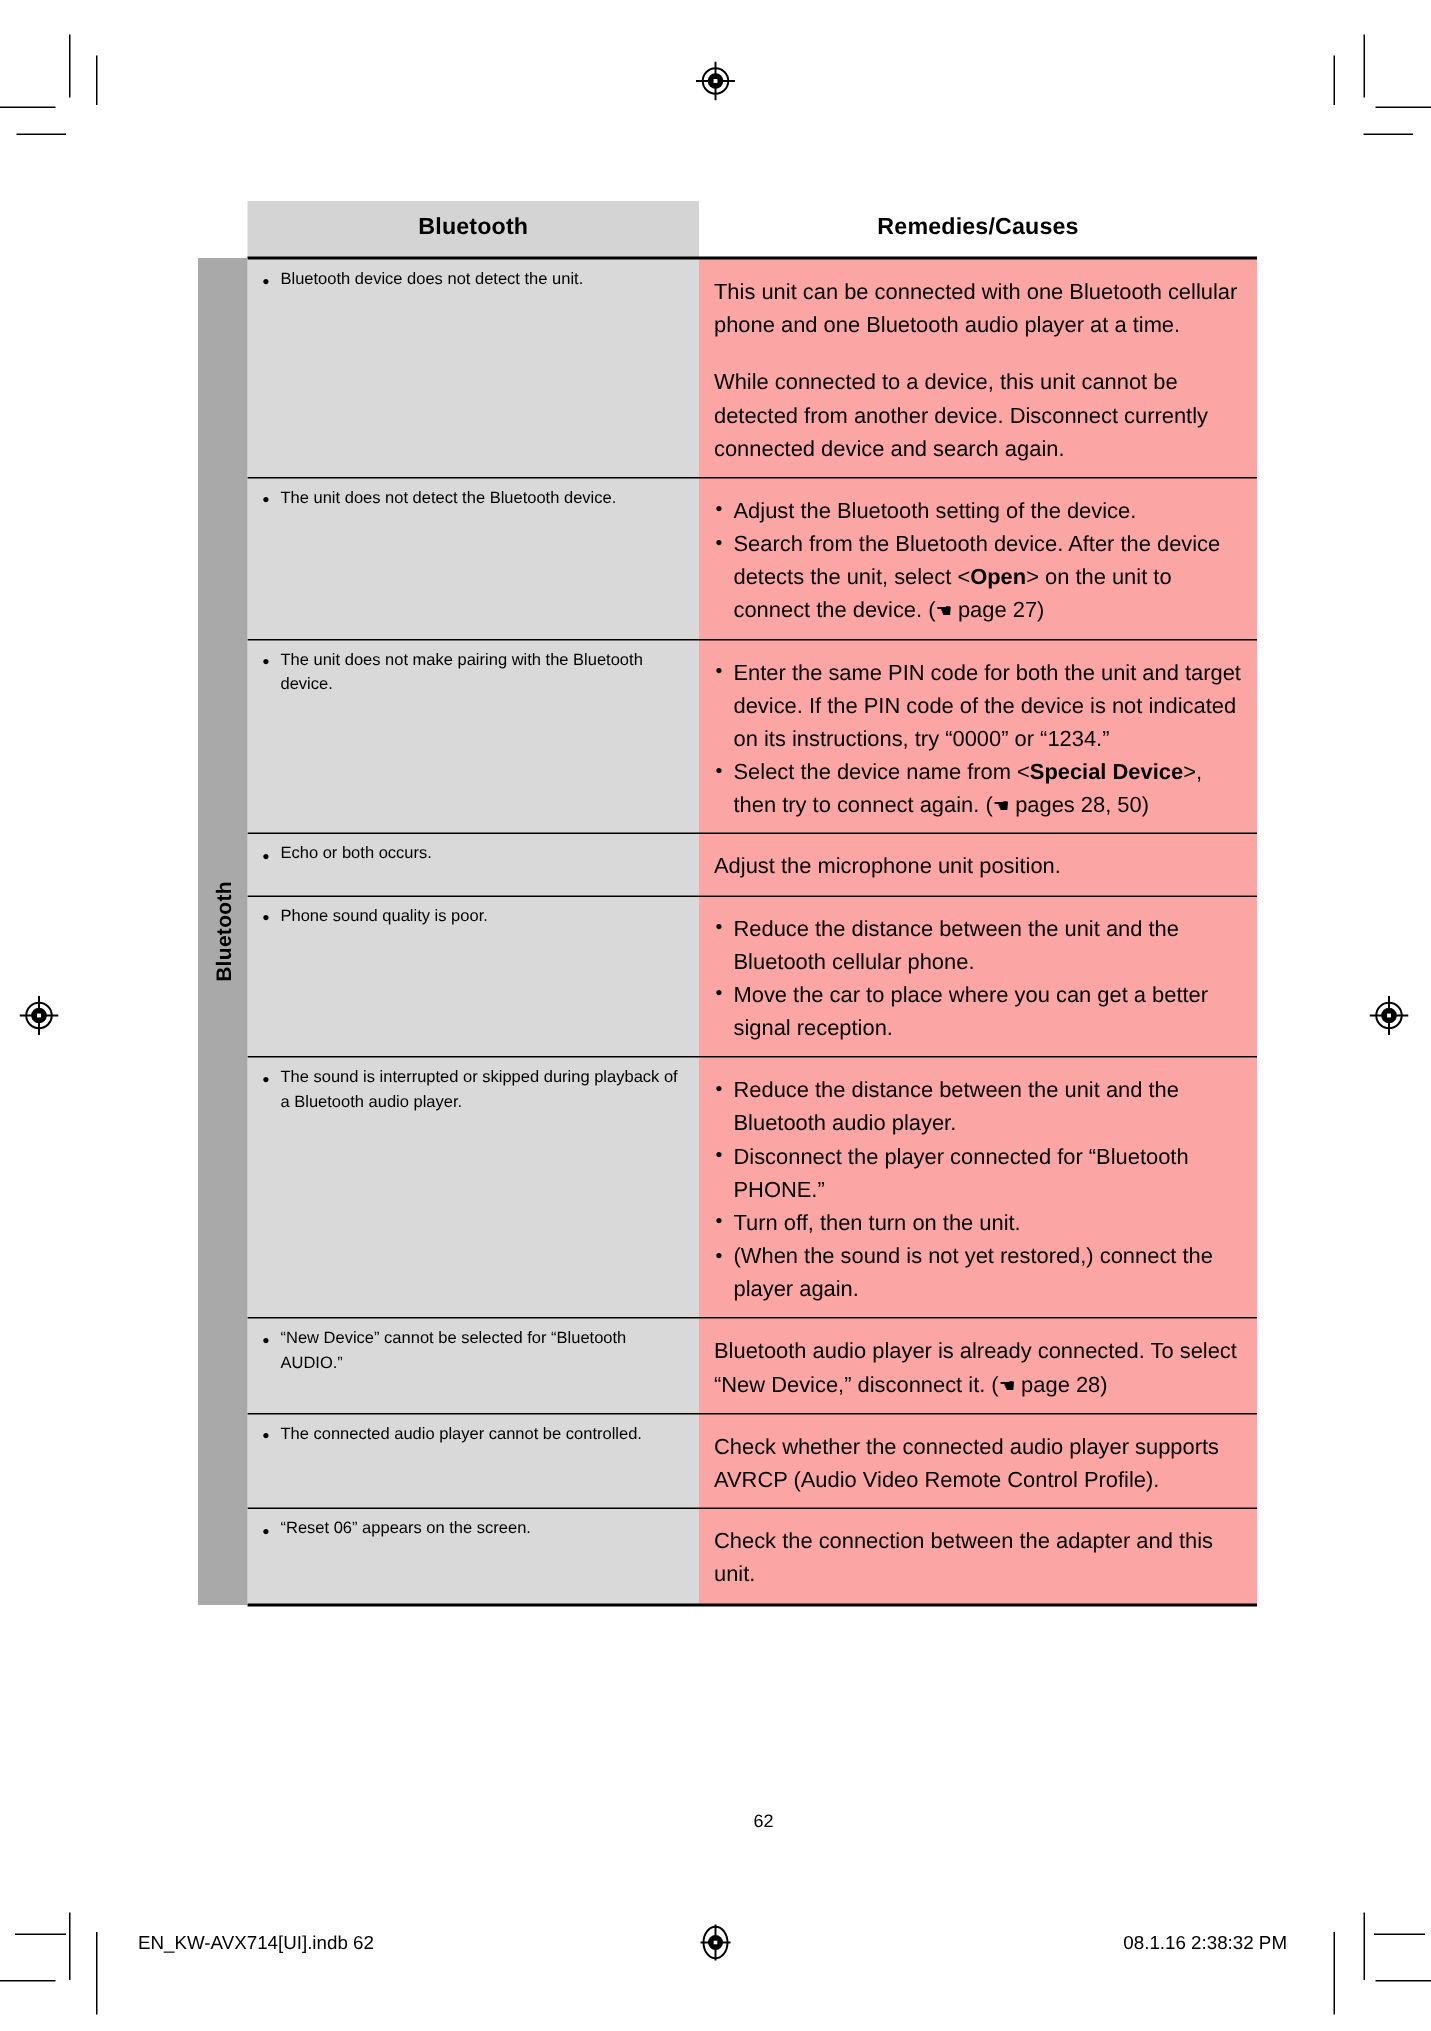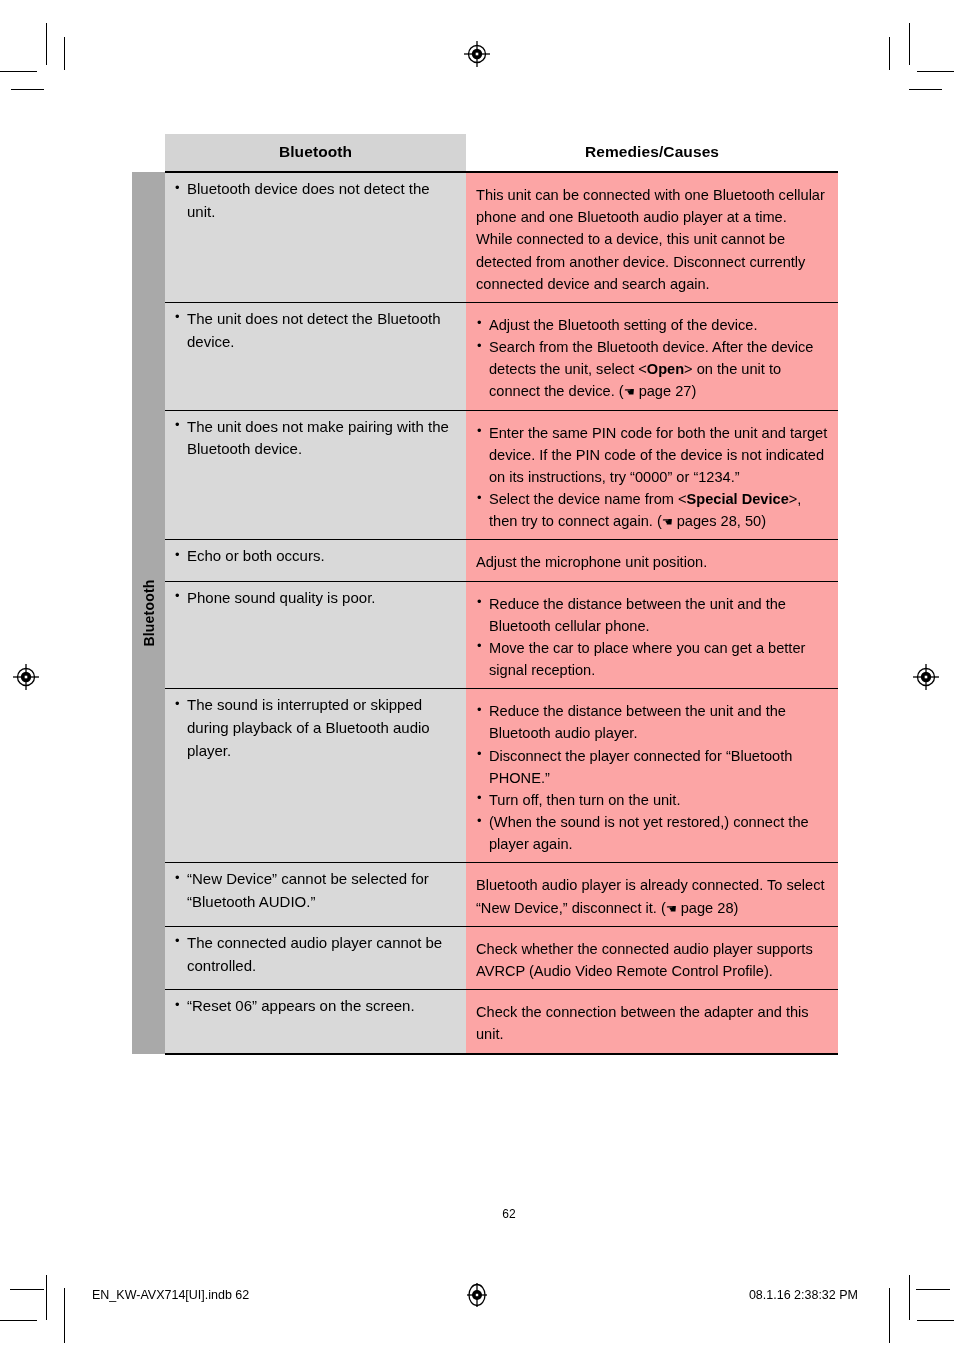--- a/index.html
+++ b/index.html
@@ -86,21 +86,21 @@
     font-size: 14px;
     letter-spacing: 0.2px;
     color: #000;
   }
 
   td.sym {
     background: #d9d9d9;
     vertical-align: top;
     padding: 5px 10px 7px 9px;
     border-top: 1.2px solid #000;
-    font-size: 15px;
+    font-size: 11px;
     line-height: 1.52;
   }
   td.rem {
     background: #fca5a5;
     vertical-align: top;
     padding: 11px 8px 7px 10px;
     border-top: 1.2px solid #000;
     font-size: 14.6px;
     line-height: 1.52;
   }
@@ -119,21 +119,21 @@
     margin: 0 0 0 0;
   }
   ul.b > li::before {
     content: "\2022";
     position: absolute;
     left: 1px;
     top: -0.5px;
     font-size: 13px;
   }
   p.plain { margin: 0; }
-  p.plain + p.plain { margin-top: 0; }
+  p.plain + p.plain { margin-top: 16px; }
 
   .hand { font-size: 12.5px; letter-spacing: -0.3px; }
 
   
   .folio {
     position: absolute;
     left: 0;
     top: 1207px;
     width: 954px;
     text-align: center;

